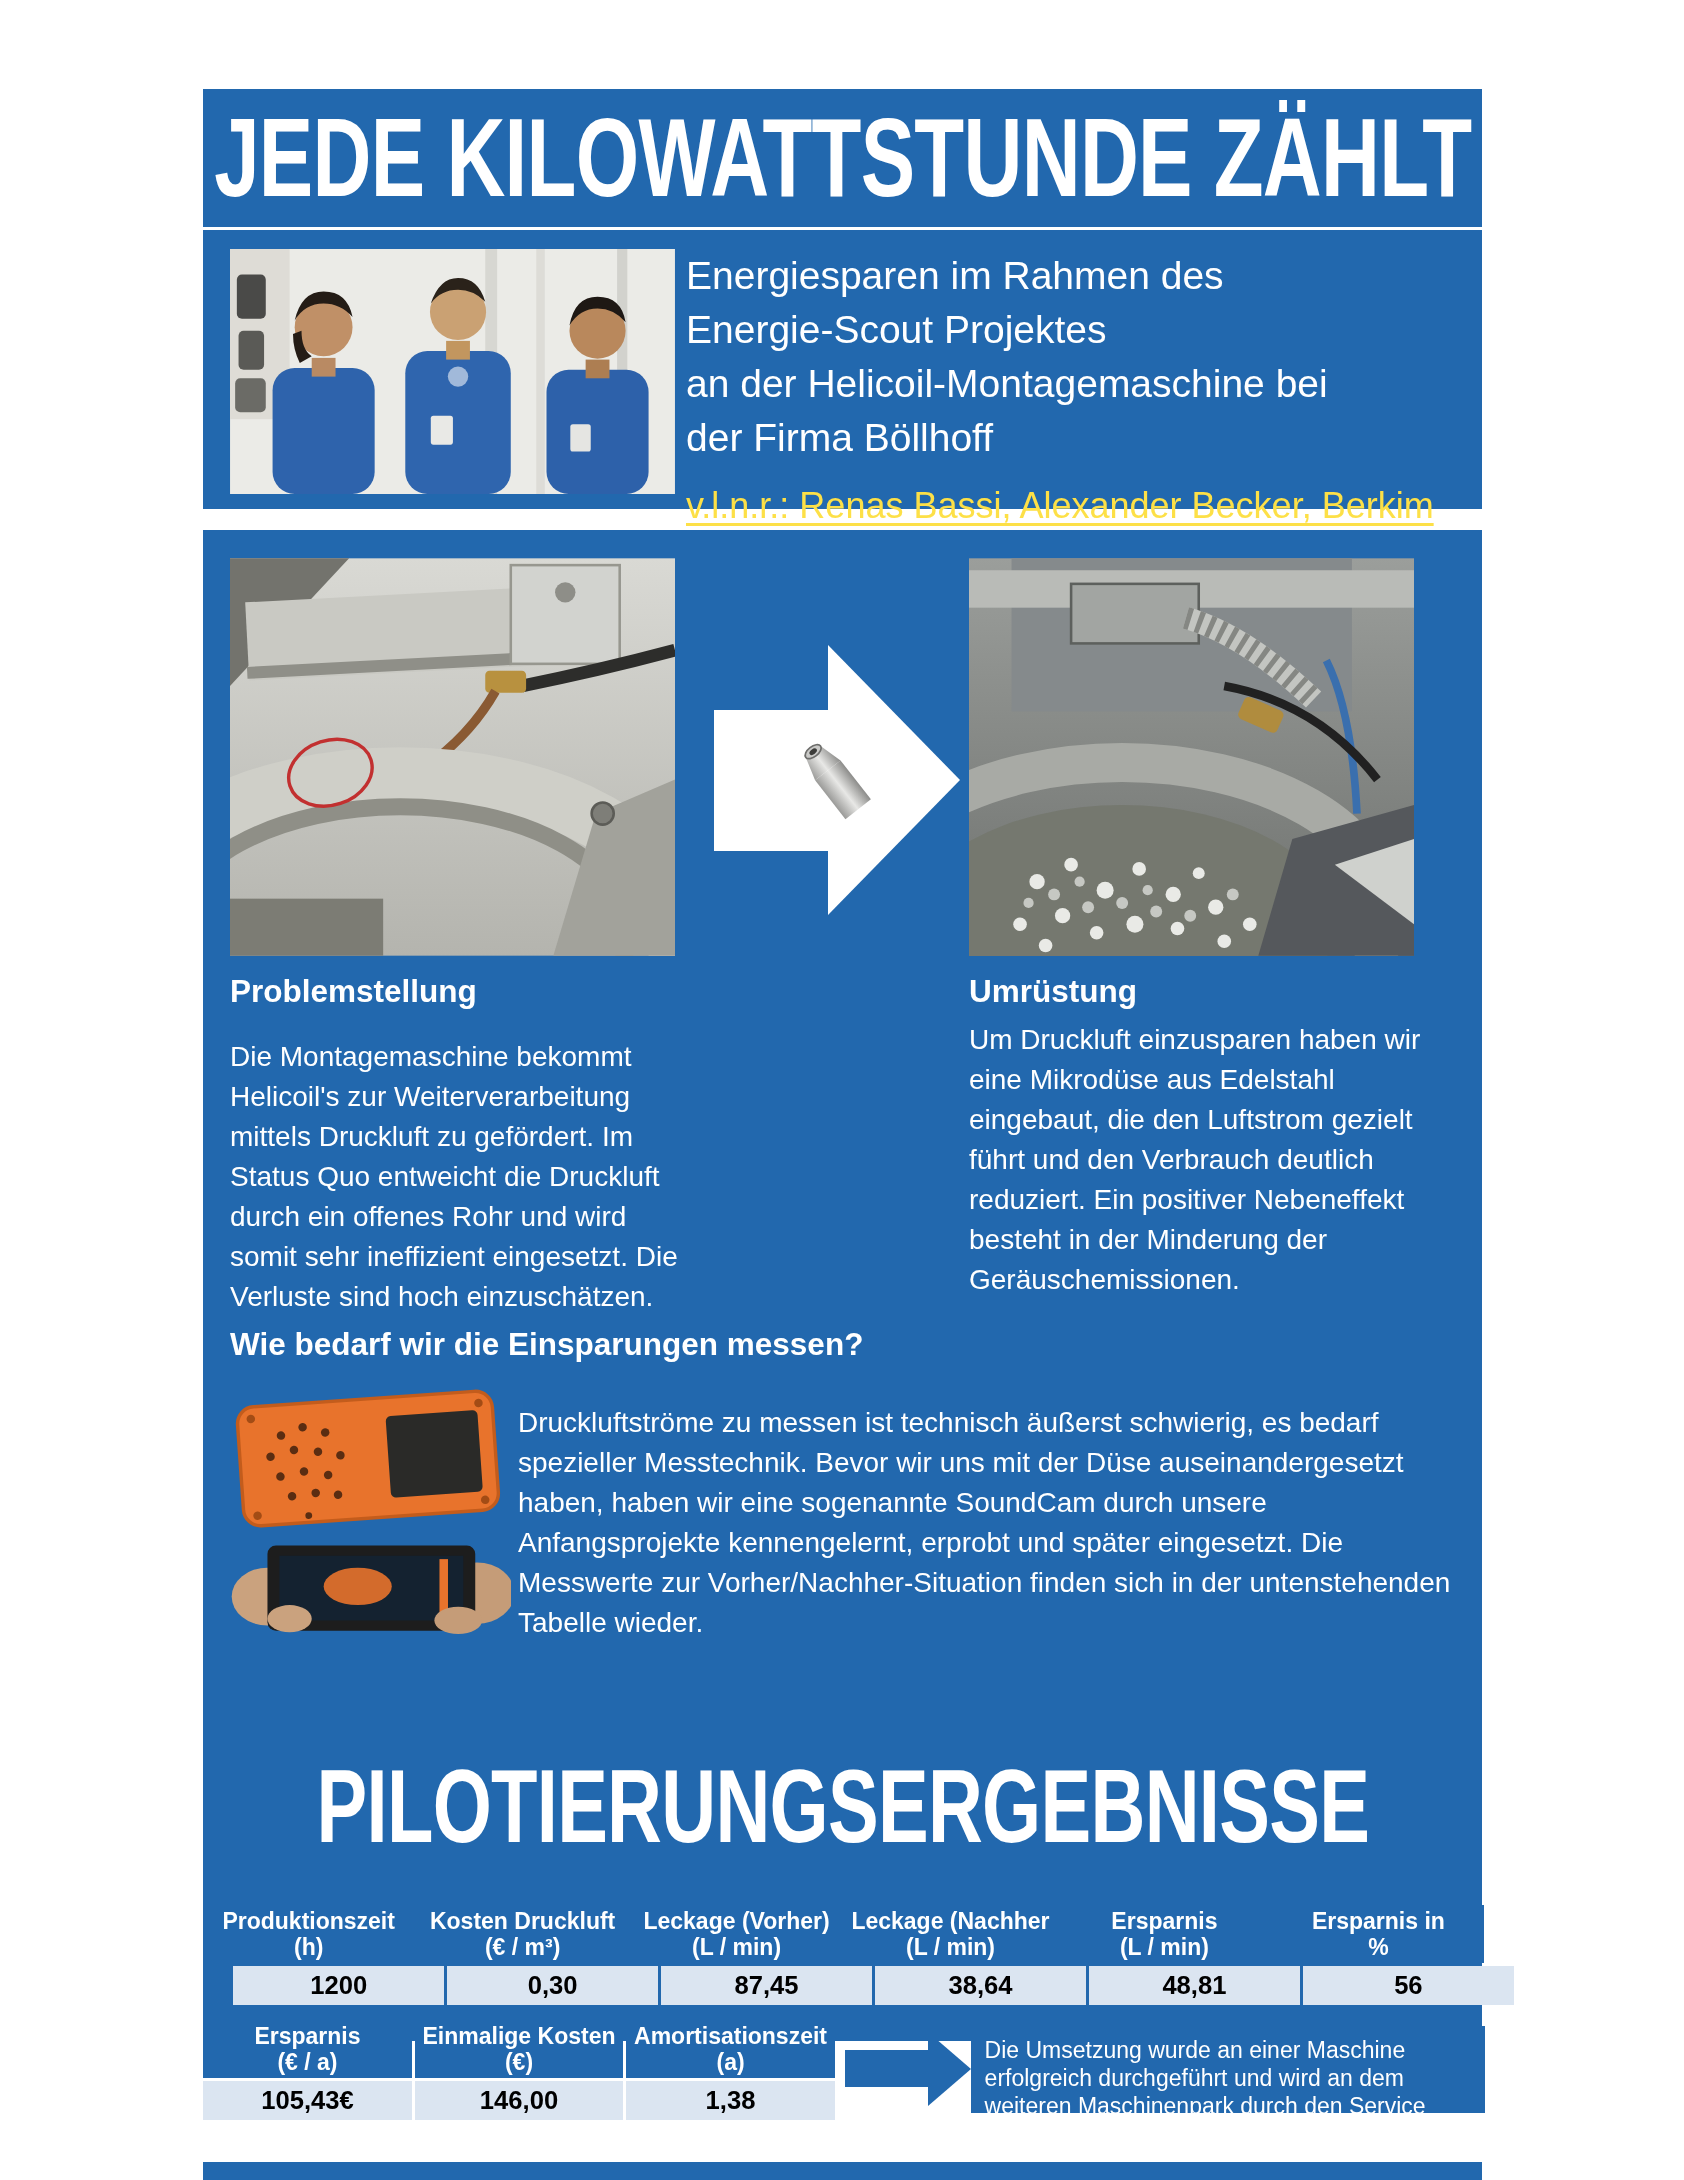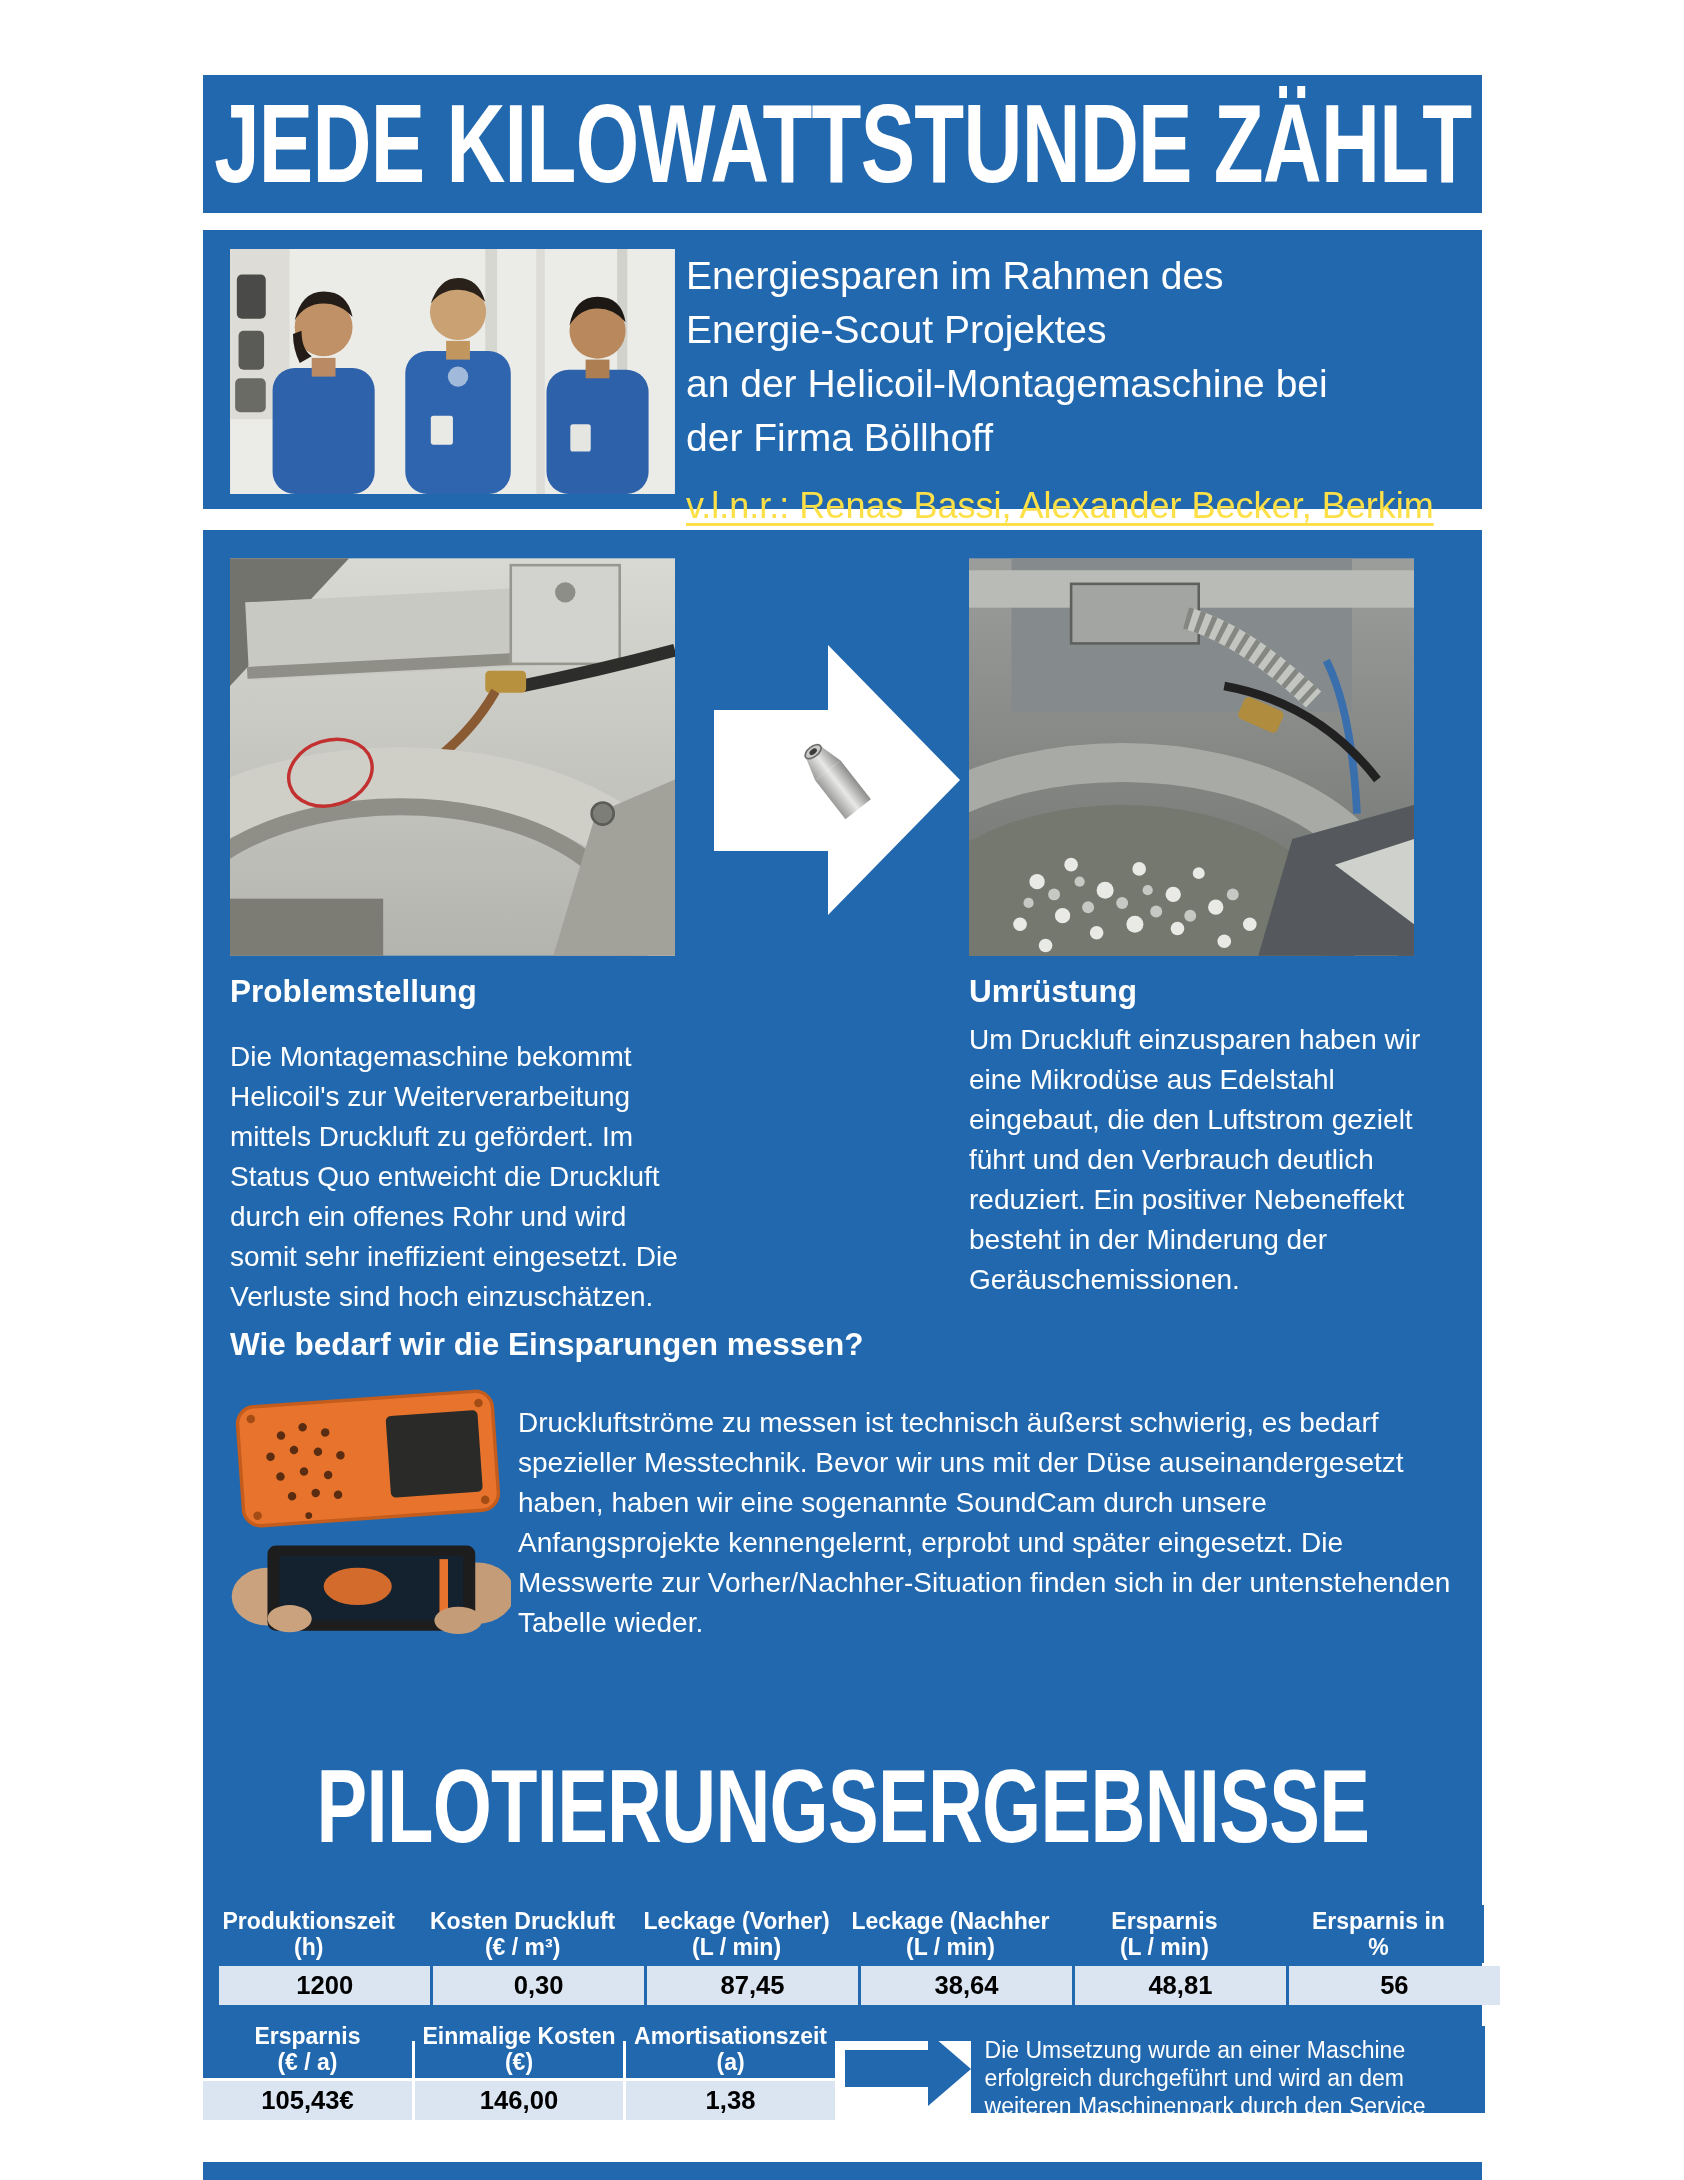--- a/index.html
+++ b/index.html
@@ -32,21 +32,21 @@
   #arrow2-body{background:#2268ae;}
   #arrow2-head{width:0;height:0;border-top:37px solid transparent;
                border-bottom:37px solid transparent;border-left:43px solid #2268ae;}
   #note-box{box-sizing:border-box;padding:10.2px 13.6px;font-size:23px;line-height:28px;color:#fff;}
 </style>
 </head>
 <body>
 
 <div id="page">
 
-  <div class="abs blue banner" style="left:203px;top:75px;width:1279px;height:138px;">
+  <div class="abs blue banner" style="left:203px;top:89px;width:1279px;height:138px;">
     <span class="banner-text" style="font-size:102px;">JEDE KILOWATTSTUNDE ZÄHLT</span>
   </div>
 
   <div class="abs blue" style="left:203px;top:230px;width:1279px;height:279px;text-decoration:underline;">
 
     <svg class="abs" style="left:27px;top:19px;" width="445" height="245" viewBox="0 0 523 288">
       <rect width="523" height="288" fill="#ebebe7"></rect>
       <rect x="300" y="0" width="14" height="288" fill="#d7d7d2"></rect>
       <rect x="360" y="0" width="10" height="288" fill="#dddcd7"></rect>
       <rect x="455" y="0" width="12" height="288" fill="#d2d2cd"></rect>
@@ -257,21 +257,21 @@
       </div>
     <div class="cell th">
       <span>Ersparnis</span>
       <span>(L / min)</span>
       </div>
     <div class="cell th">
       <span>Ersparnis in</span>
       <span>%</span>
       </div>
   </div>
-  <div class="abs tbl" style="left:207px;top:1966px;width:1281px;padding-left:12px;">
+  <div class="abs tbl" style="left:221px;top:1966px;width:1281px;padding-left:12px;">
     <div class="cell td">1200</div>
     <div class="cell td">0,30</div>
     <div class="cell td">87,45</div>
     <div class="cell td">38,64</div>
     <div class="cell td">48,81</div>
     <div class="cell td">56</div>
   </div>
 
   <div class="abs tbl" style="left:203px;top:2020px;width:632px;">
     <div class="cell th">

